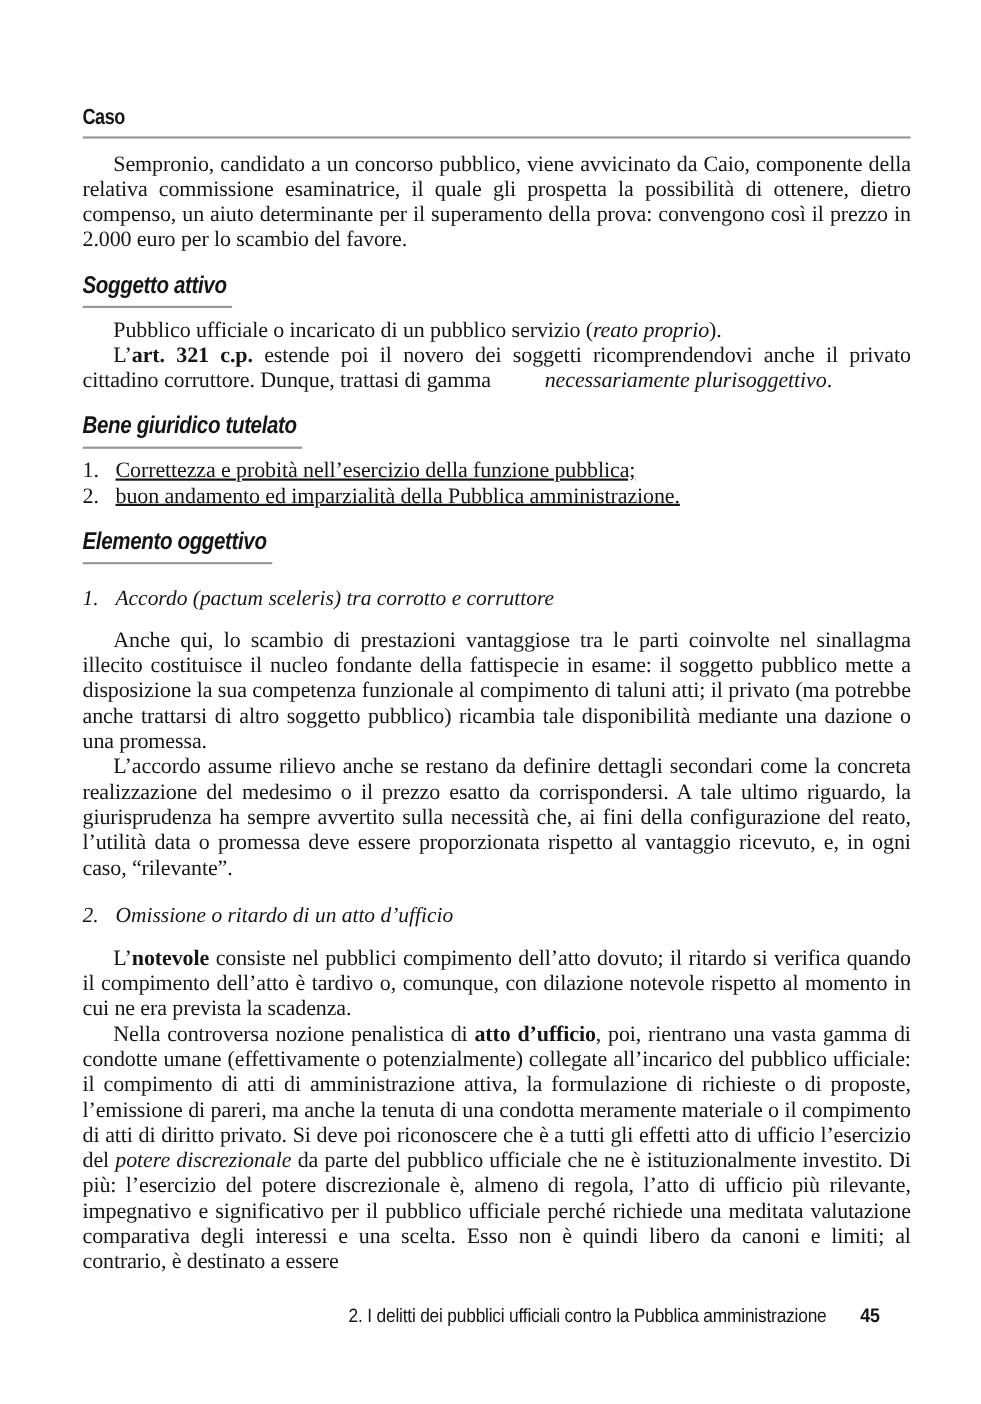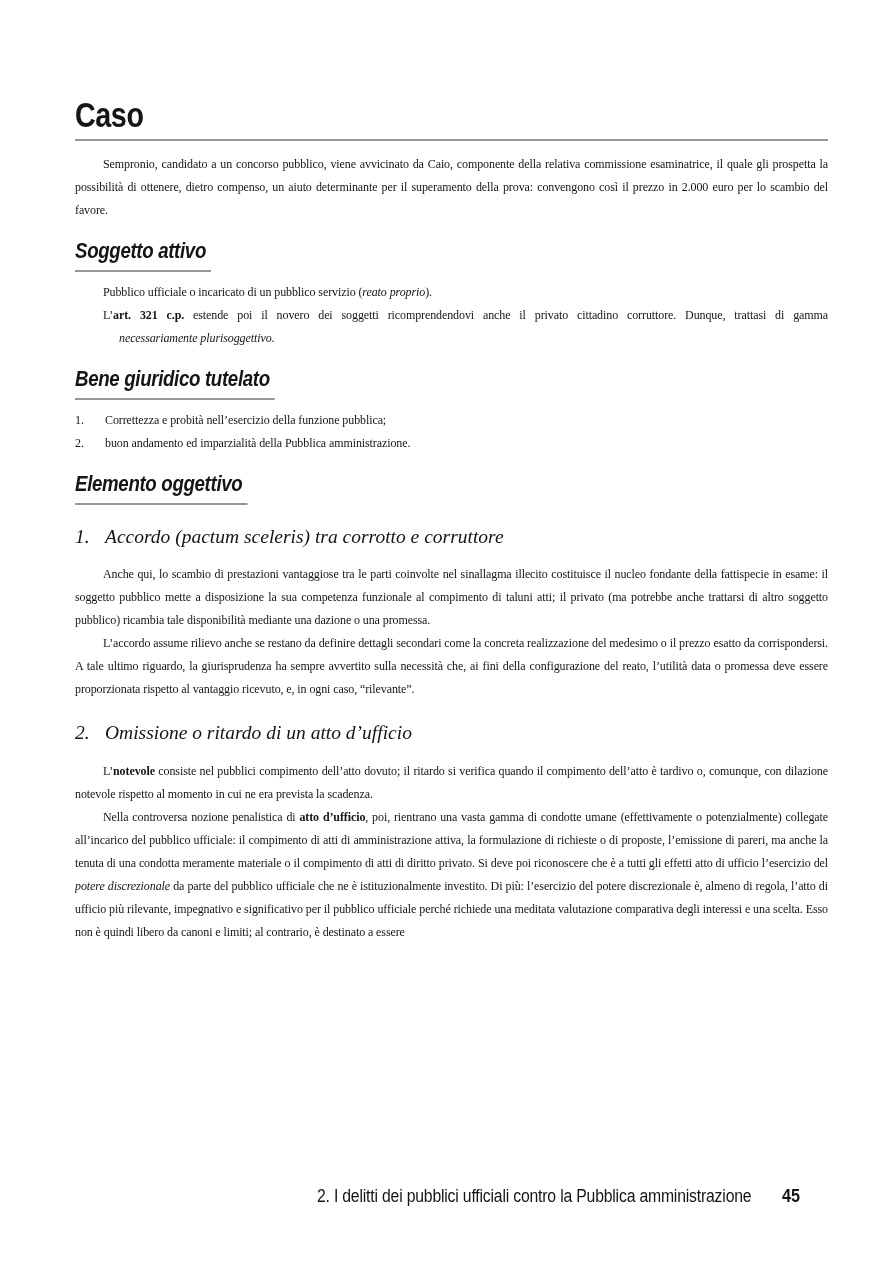--- a/index.html
+++ b/index.html
@@ -19,21 +19,21 @@
     font-family:"Liberation Serif", serif;
   }
   .content{height:1080px;overflow:hidden;}
   
   .h-main{
     margin:0 0 12px 0;
     padding-bottom:7px;
     border-bottom:2px solid var(--rule-color);
     font-family:"Liberation Sans", sans-serif;
     font-weight:bold;
-    font-size:35px;
+    font-size:20px;
     line-height:1;
   }
   .h-main .cond{
     display:inline-block;
     transform:scaleX(.82);
     transform-origin:0 50%;
     letter-spacing:-.5px;
   }
   
   .h-section{
@@ -48,33 +48,33 @@
     font-family:"Liberation Sans", sans-serif;
     font-style:italic;
     font-weight:bold;
     letter-spacing:-.4px;
     border-bottom:2px solid var(--rule-color);
     padding:0 6px 8px 0;
   }
   
   .body{
     margin:0;
-    font-size:12px;
+    font-size:20px;
     line-height:23px;
     text-align:justify;
     letter-spacing:-.1px;
     hyphens:auto;
     -webkit-hyphens:auto;
   }
   .indent{text-indent:28px;}
   
   .nlist{margin:2px 0 0 0;}
   .nlist-row{display:flex;}
   .nlist-num{flex:0 0 30px;}
-  .nlist-text{flex:1;}
+  .nlist-text{flex:1;text-decoration:underline;}
   
   .h-sub{
     display:flex;
     margin:21px 0 15px 0;
     font-style:italic;
     font-size:19.5px;
     line-height:1.15;
     font-weight:normal;
   }
   .h-sub .sub-num{flex:0 0 30px;}

